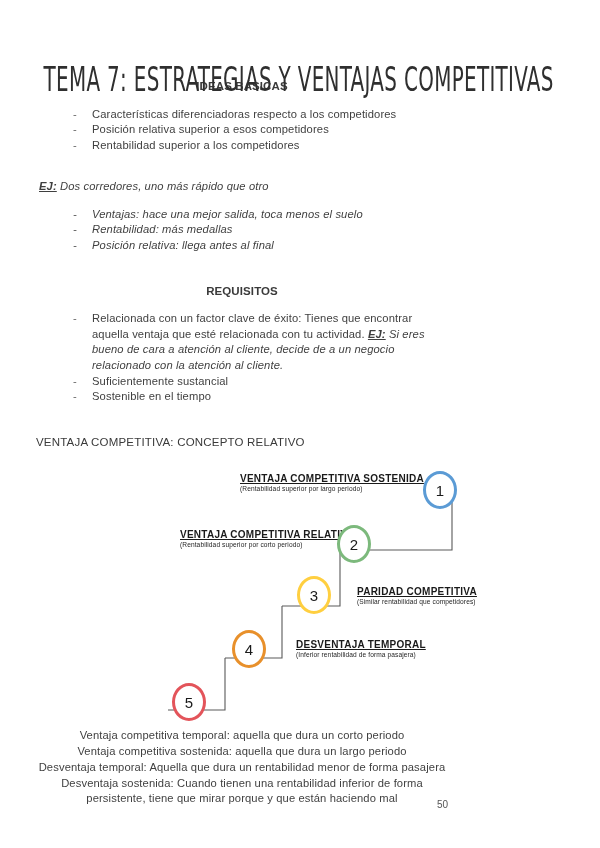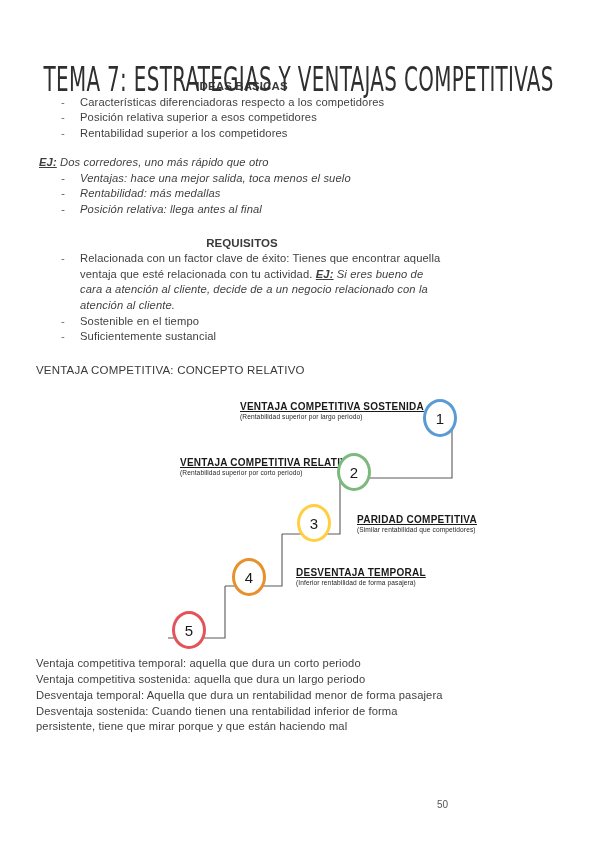--- a/index.html
+++ b/index.html
@@ -56,21 +56,21 @@
     text-align: center;
   }
   .heading-reg {
     font-size: 11.5px;
     font-weight: normal;
     color: #3a3a3a;
     line-height: 15.5px;
     letter-spacing: 0.2px;
   }
 
-  ul.dashlist { list-style: none; margin: 0; padding: 0 0 0 22px; }
+  ul.dashlist { list-style: none; margin: 12px; padding: 0 0 0 22px; }
   ul.dashlist > li {
     position: relative;
     font-size: 11.2px;
     line-height: 15.6px;
     color: #3f3f3f;
     padding-left: 22px;
     letter-spacing: 0.12px;
   }
   ul.dashlist > li::before {
     content: "-";
@@ -140,21 +140,21 @@
   }
 
   
   .notes {
     padding: 0 36px;
     font-size: 11.2px;
     line-height: 15.8px;
     color: #3f3f3f;
     letter-spacing: 0.12px;
   }
-  .notes div { white-space: pre-wrap; }
+  .notes div { white-space: pre-wrap; text-align: center; }
 
   .page-number {
     position: absolute;
     right: 36px;
     bottom: 38px;
     font-size: 10px;
     color: #555;
   }
 </style>
 </head>
@@ -183,22 +183,22 @@
       <li>Rentabilidad: más medallas</li>
       <li>Posición relativa: llega antes al final</li>
     </ul>
 
     <div class="spacer-18"></div>
 
     <div class="heading-plain">REQUISITOS</div>
 
     <ul class="dashlist">
       <li><span>Relacionada con un factor clave de éxito: Tienes que encontrar aquella ventaja que esté relacionada con tu actividad. </span><span class="ej-tag">EJ:</span><span style="font-style:italic"> Si eres bueno de cara a atención al cliente, decide de a un negocio relacionado con la atención al cliente.</span></li>
+      <li>Suficientemente sustancial</li>
       <li>Sostenible en el tiempo</li>
-      <li>Suficientemente sustancial</li>
     </ul>
 
     <div class="spacer-18"></div>
 
     <div class="heading-reg">VENTAJA COMPETITIVA: CONCEPTO RELATIVO</div>
   </div>
 
   <div class="diagram">
 
     <svg width="600" height="270">

